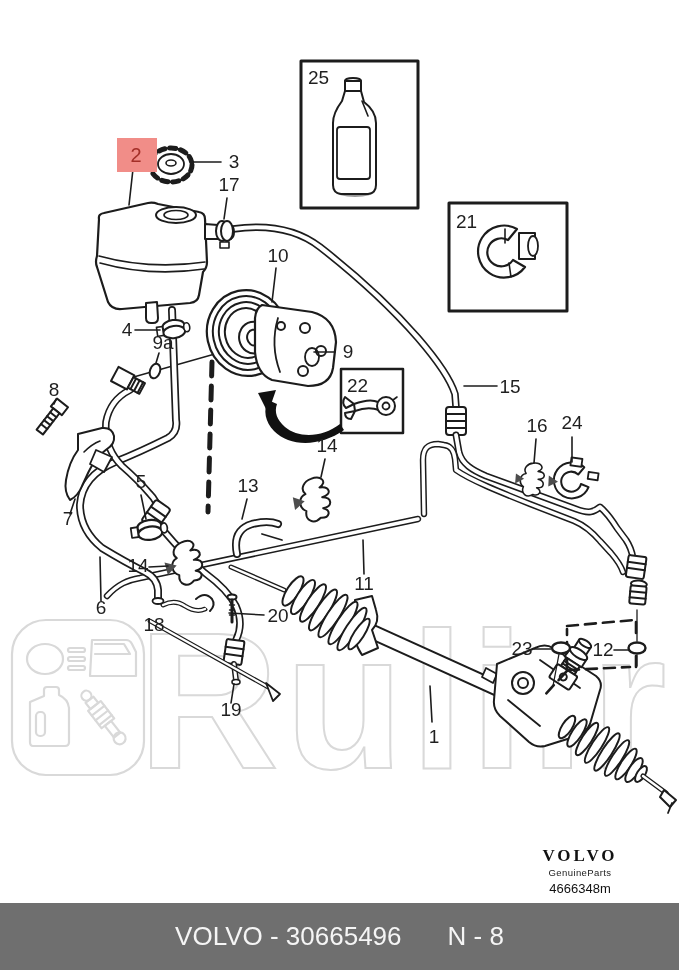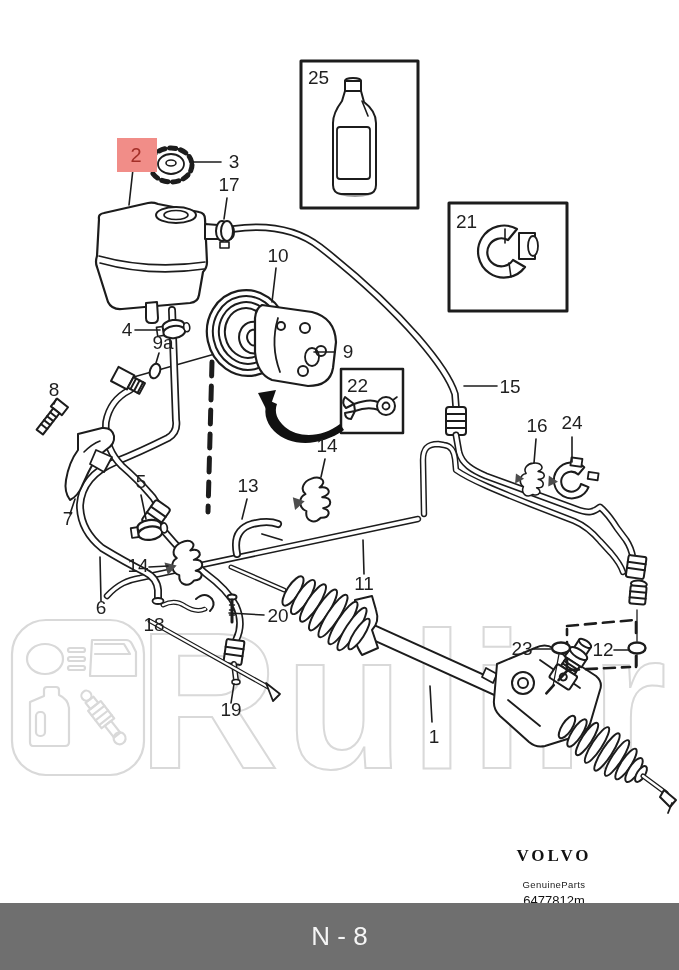--- a/index.html
+++ b/index.html
@@ -10,24 +10,24 @@
   .art{stroke:#1c1c1c;fill:none;stroke-width:2;stroke-linecap:round;stroke-linejoin:round;}
   .t-o{stroke:#1c1c1c;fill:none;}
   .t-i{stroke:#ffffff;fill:none;}
   .ld{stroke:#1c1c1c;stroke-width:1.6;fill:none;}
   .thin{stroke:#1c1c1c;stroke-width:1.3;fill:none;}
   .wm{stroke:#d9d9d9;fill:none;stroke-width:2.2;stroke-linecap:round;stroke-linejoin:round;}
   .lbl{font:19px "Liberation Sans",sans-serif;fill:#1f1f1f;}
   .lbl-hi{font:20px "Liberation Sans",sans-serif;}
   .wmtext{font:bold 195px "Liberation Sans",sans-serif;letter-spacing:6px;}
   
-  #brand{position:absolute;left:479px;top:846px;width:150px;text-align:center;color:#111;}
+  #brand{position:absolute;left:505px;top:846px;width:150px;text-align:center;color:#111;}
   #brand .logo{font-family:"Liberation Serif",serif;font-weight:bold;font-size:17px;
                letter-spacing:3px;}
-  #brand .subline{font-size:9.5px;color:#222;margin-top:13px;letter-spacing:0.4px;}
+  #brand .subline{font-size:9.5px;color:#222;margin-top:1px;letter-spacing:0.4px;}
   #brand .code{font-size:13px;margin-top:3px;}
   
   #footer{position:absolute;left:0;top:903px;width:679px;height:67px;background:#6f6f6f;
           display:flex;align-items:center;justify-content:center;gap:46px;
           color:#f5f5f5;font-size:26px;}
 </style>
 </head>
 <body>
 
 <div id="page">
@@ -408,20 +408,21 @@
     <text class="lbl" x="347" y="392">22</text>
     <text class="lbl" x="522" y="655" text-anchor="middle">23</text>
     <text class="lbl" x="572" y="429" text-anchor="middle">24</text>
     <text class="lbl" x="308" y="84">25</text>
   </g>
 </svg>
 
   <div id="brand">
     <div class="logo">VOLVO</div>
     <div class="subline">GenuineParts</div>
-    <div class="code">6477812m</div>
+    <div class="code">4666348m</div>
   </div>
 
   <div id="footer">
+    <span>VOLVO - 30665496</span>
     <span>N - 8</span>
   </div>
 
 </div>
 
 </body></html>

